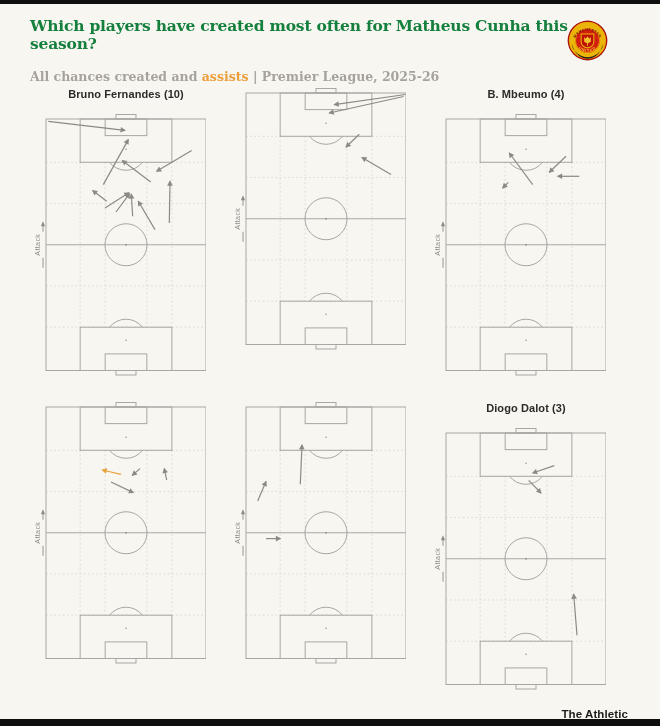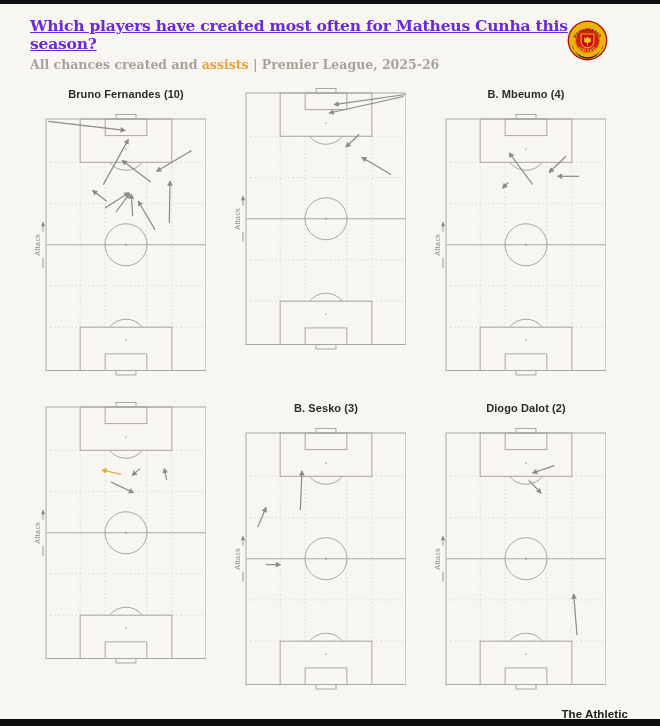--- a/index.html
+++ b/index.html
@@ -7,31 +7,31 @@
     width:660px;height:726px;position:relative;overflow:hidden;
     background:#f8f6f1;
     font-family:"Liberation Sans", sans-serif;
   }
   .top-bar{height:4px;background:#0e0e0e;}
   .bottom-bar{position:absolute;left:0;right:0;bottom:0;height:7px;background:#0e0e0e;}
   header{position:relative;padding:13px 30px 0 30px;}
   .page-title{
     font-family:"DejaVu Serif", serif;
     font-weight:bold;font-size:15.5px;line-height:18px;
-    color:#6d28d9;margin:0;letter-spacing:-0.2px;text-decoration:underline;
+    color:#15803d;margin:0;letter-spacing:-0.2px;
   }
   .subtitle{
     font-family:"DejaVu Serif", serif;font-weight:bold;
-    font-size:12.5px;line-height:15px;color:#a7a39c;margin-top:4px;
+    font-size:12.5px;line-height:15px;color:#a7a39c;margin-top:16px;
   }
   .subtitle .hl{color:#ec9f3c;}
   .badge{position:absolute;top:16px;right:52px;width:41px;height:41px;}
   .panels{
     display:grid;grid-template-columns:repeat(3,178px);
-    column-gap:31px;row-gap:38px;margin:16px 0 0 28px;gap:22px;
+    column-gap:31px;row-gap:38px;margin:4px 0 0 28px;gap:22px;
   }
   .panel-title{
     text-align:center;padding-left:18px;
     font-size:11px;line-height:13px;font-weight:bold;color:#2c2b29;
     margin-bottom:13px;letter-spacing:0.1px;
   }
   .brand{
     position:absolute;right:32px;bottom:6px;
     font-size:11.5px;font-weight:bold;color:#1c1c1a;letter-spacing:0.1px;
   }
@@ -270,21 +270,21 @@
           <polygon points="15,107.25 12.9,112.25 17.1,112.25" fill="#8b8a85"></polygon>
           <text x="9" y="130.75" transform="rotate(-90 9 130.75)" text-anchor="middle" dominant-baseline="central" font-size="7" letter-spacing="0.4" fill="#8e8c88">Attack</text>
         </g>
         <g fill="none" stroke-width="1.2">
           <line x1="93" y1="72.3" x2="74.3" y2="68" stroke="#e8a33c" marker-end="url(#ah-o-3)"></line>
           <line x1="112" y1="66.6" x2="104.3" y2="73.3" stroke="#8b8a85" marker-end="url(#ah-g-3)"></line>
           <line x1="83" y1="80" x2="105.3" y2="90.6" stroke="#8b8a85" marker-end="url(#ah-g-3)"></line>
           <line x1="138.7" y1="78" x2="136.3" y2="66.6" stroke="#8b8a85" marker-end="url(#ah-g-3)"></line>
         </g>
       </svg></div>
-    <div><div class="panel-title">B. Sesko (3)</div><svg width="178" height="262" viewBox="0 0 178 262">
+    <div><svg width="178" height="262" viewBox="0 0 178 262">
         <defs>
           <marker id="ah-g-4" viewBox="0 0 10 10" refX="7.2" refY="5" markerWidth="5.6" markerHeight="5.6" orient="auto">
             <path d="M0.6,0.8 L8.6,5 L0.6,9.2 Z" fill="#8b8a85"></path>
           </marker>
           <marker id="ah-o-4" viewBox="0 0 10 10" refX="7.2" refY="5" markerWidth="5.6" markerHeight="5.6" orient="auto">
             <path d="M0.6,0.8 L8.6,5 L0.6,9.2 Z" fill="#e8a33c"></path>
           </marker>
         </defs>
         <g stroke="#d9d7d2" stroke-width="0.9" stroke-dasharray="1.6 2.6">
           <line x1="18" y1="48.3" x2="178" y2="48.3"></line>
@@ -319,21 +319,21 @@
           <line x1="15" y1="117.75" x2="15" y2="111.25" stroke="#8b8a85" stroke-width="0.9"></line>
           <polygon points="15,107.25 12.9,112.25 17.1,112.25" fill="#8b8a85"></polygon>
           <text x="9" y="130.75" transform="rotate(-90 9 130.75)" text-anchor="middle" dominant-baseline="central" font-size="7" letter-spacing="0.4" fill="#8e8c88">Attack</text>
         </g>
         <g fill="none" stroke-width="1.2">
           <line x1="72.3" y1="82.3" x2="74" y2="43" stroke="#8b8a85" marker-end="url(#ah-g-4)"></line>
           <line x1="29.7" y1="99" x2="38" y2="79.6" stroke="#8b8a85" marker-end="url(#ah-g-4)"></line>
           <line x1="38" y1="136.6" x2="52.3" y2="136.6" stroke="#8b8a85" marker-end="url(#ah-g-4)"></line>
         </g>
       </svg></div>
-    <div><div class="panel-title">Diogo Dalot (2)</div><svg width="178" height="262" viewBox="0 0 178 262">
+    <div><div class="panel-title">Diogo Dalot (3)</div><svg width="178" height="262" viewBox="0 0 178 262">
         <defs>
           <marker id="ah-g-5" viewBox="0 0 10 10" refX="7.2" refY="5" markerWidth="5.6" markerHeight="5.6" orient="auto">
             <path d="M0.6,0.8 L8.6,5 L0.6,9.2 Z" fill="#8b8a85"></path>
           </marker>
           <marker id="ah-o-5" viewBox="0 0 10 10" refX="7.2" refY="5" markerWidth="5.6" markerHeight="5.6" orient="auto">
             <path d="M0.6,0.8 L8.6,5 L0.6,9.2 Z" fill="#e8a33c"></path>
           </marker>
         </defs>
         <g stroke="#d9d7d2" stroke-width="0.9" stroke-dasharray="1.6 2.6">
           <line x1="18" y1="48.3" x2="178" y2="48.3"></line>

